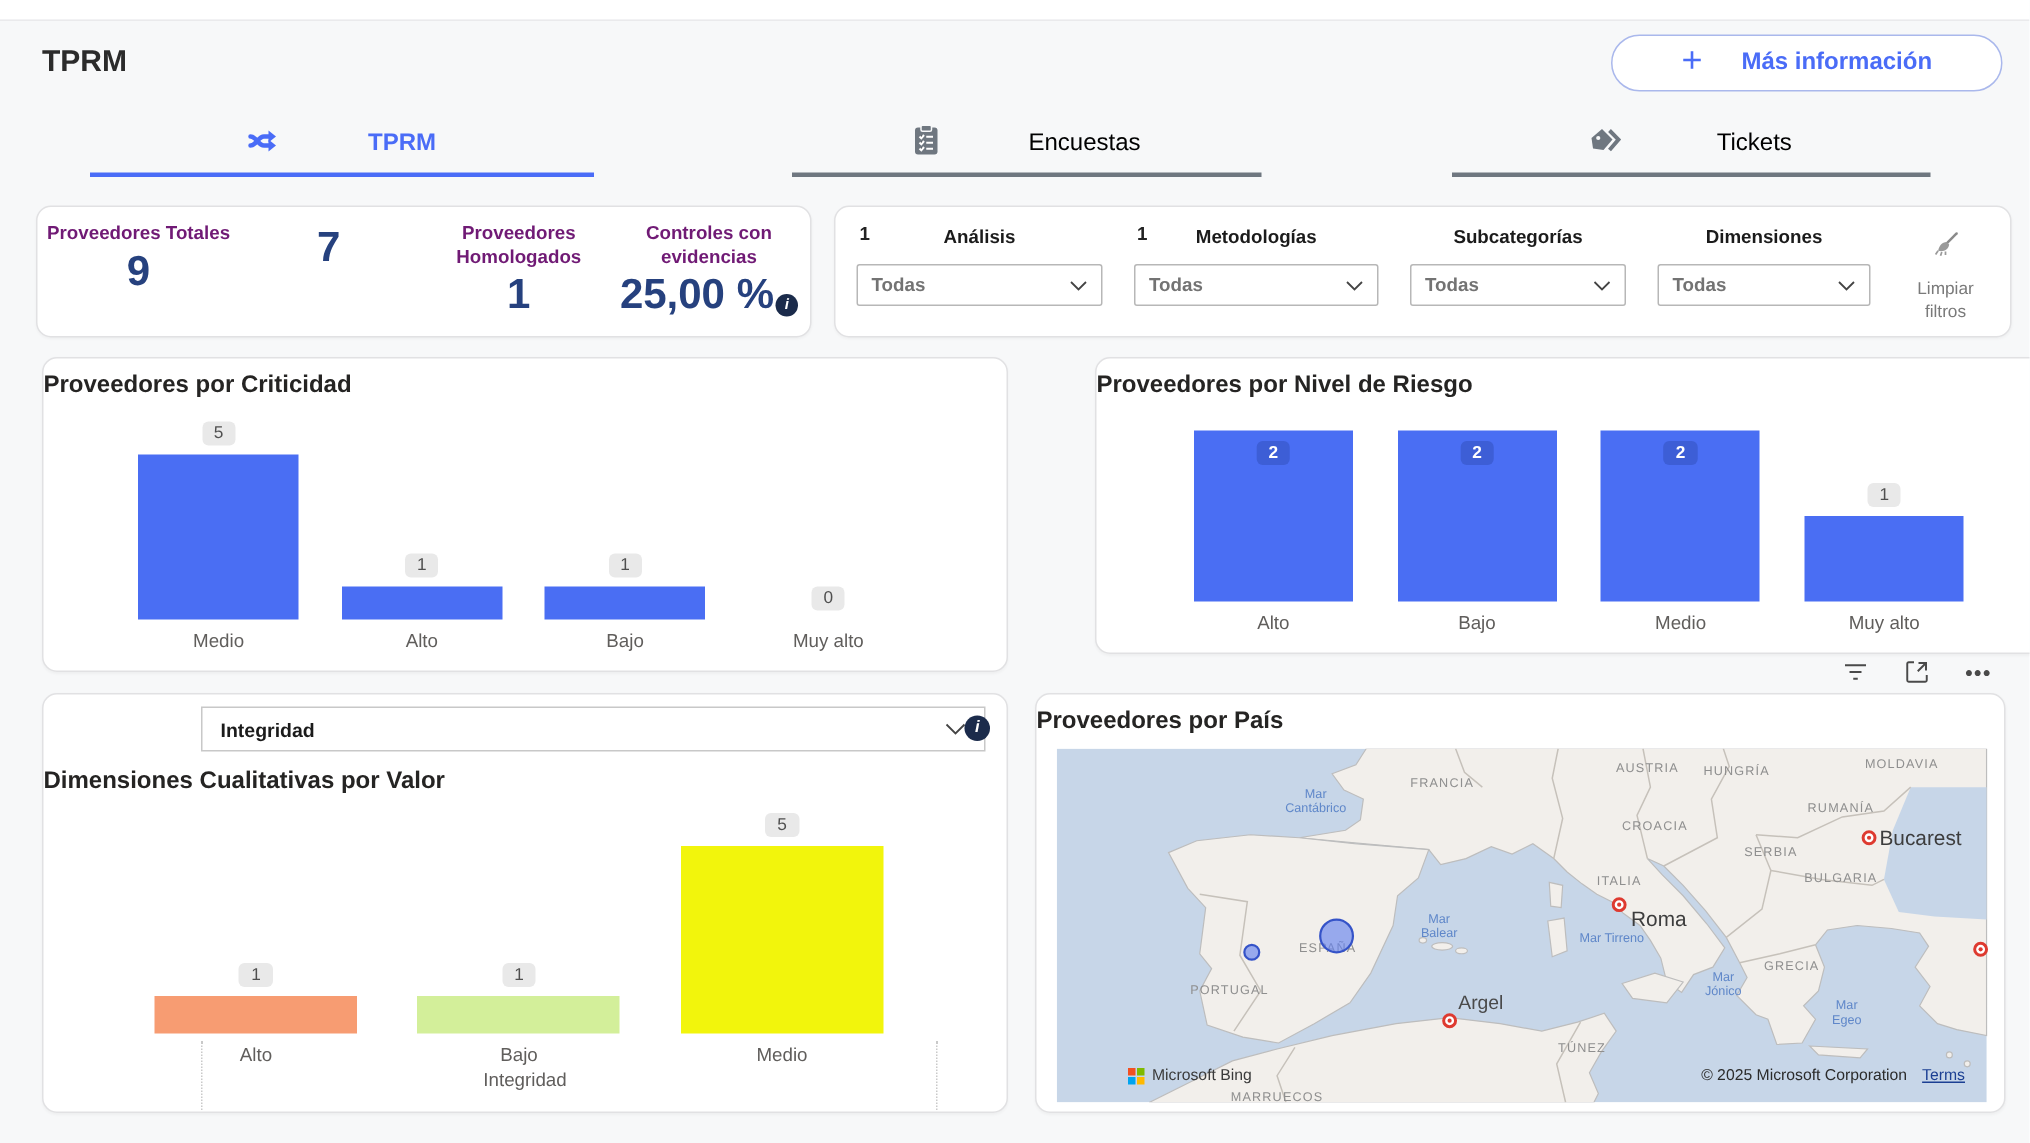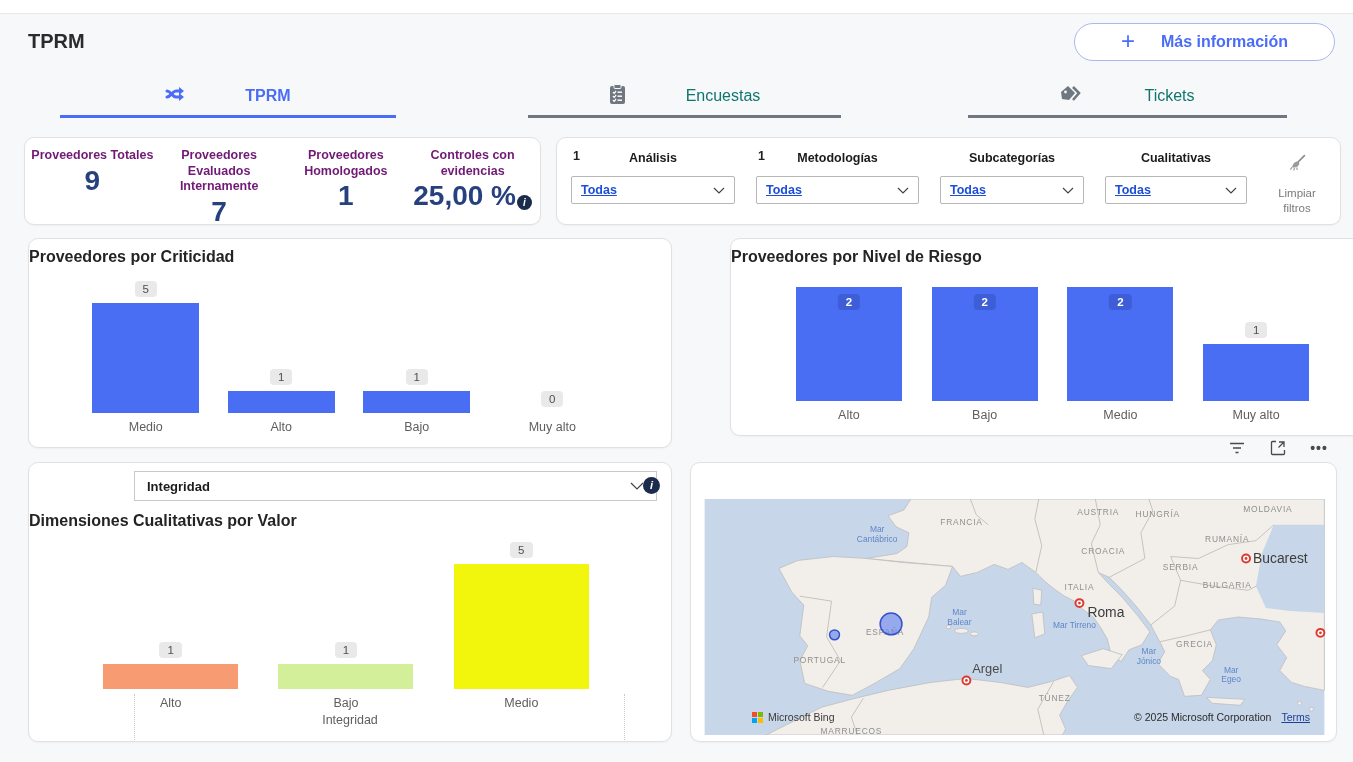--- a/index.html
+++ b/index.html
@@ -11,21 +11,21 @@
 
   .more-btn { position:absolute; left:1074px; top:23px; width:261px; height:38px; background:#fff;
     border:1px solid #aab8ec; border-radius:19px; display:flex; align-items:center; justify-content:center;
     gap:26px; cursor:pointer; }
   .more-btn .plus { color:#4a6cf7; font-size:24px; font-weight:400; line-height:1; margin-top:-3px; }
   .more-btn .lbl { color:#4a6cf7; font-size:16px; font-weight:600; }
 
   .tab { position:absolute; top:77px; height:41px; display:flex; align-items:center; justify-content:center;
          gap:60px; border-bottom:3px solid #6f7780; cursor:pointer; }
   .tab.active { border-bottom-color:#4a6cf7; }
-  .tab .tlabel { font-size:16px; color:#0f766e; }
+  .tab .tlabel { font-size:16px; color:#000000; }
   .tab.active .tlabel { color:#4a6cf7; font-weight:600; }
   .tab-1 { left:60px;  width:336px; }
   .tab-2 { left:528px; width:313px; }
   .tab-3 { left:968px; width:319px; }
 
   .card { position:absolute; background:#fff; border:1px solid #e1e1e3; border-radius:10px;
           box-shadow:0 1px 2px rgba(0,0,0,.04); }
   .kpi-card    { left:24px;  top:137px; width:517px; height:88px; display:flex; padding:10px 4px 6px 4px; }
   .filter-card { left:556px; top:137px; width:785px; height:88px; display:flex; padding:10px 14px 8px 14px; justify-content:space-between; }
   .chart-card-1 { left:28px;  top:238px; width:644px; height:210px; }
@@ -39,21 +39,21 @@
   .info-dot { display:inline-block; width:15px; height:15px; border-radius:50%; background:#1b2b4b; color:#fff;
     font-size:10px; font-weight:700; line-height:15px; text-align:center; vertical-align:-1px; margin-left:1px; font-style:italic;}
 
   .slicer { display:flex; flex-direction:column; }
   .sl-1 { width:164px; } .sl-2 { width:163px; } .sl-3 { width:144px; } .sl-4 { width:142px; }
   .slicer-head { position:relative; height:20px; display:flex; align-items:center; justify-content:center; }
   .slicer-count { position:absolute; left:2px; top:1px; font-size:12.5px; font-weight:600; color:#222; }
   .slicer-label { font-size:12.5px; font-weight:700; color:#1b1b1b; }
   .dd { margin-top:8px; height:28px; border:1px solid #b7b7b7; border-radius:2px; background:#fff;
         display:flex; align-items:center; justify-content:space-between; padding:0 9px; cursor:pointer; }
-  .dd .dd-val { font-size:12.5px; font-weight:700; color:#1d4ed8;text-decoration:underline; }
+  .dd .dd-val { font-size:12.5px; font-weight:700; color:#737373; }
 
   .clear-filters { width:58px; display:flex; flex-direction:column; align-items:center; justify-content:flex-start;
                    padding-top:6px; cursor:pointer; }
   .clear-filters .cf-label { font-size:11.5px; color:#7a7a7a; text-align:center; line-height:1.3; margin-top:14px; }
 
   .chart-title { position:absolute; top:9px; left:0; right:0; text-align:left; font-size:16px; font-weight:600; color:#252423; }
 
   .plot { position:absolute; }
   .bars { position:absolute; left:0; right:0; bottom:0; display:flex; align-items:flex-end; }
   .col  { flex:1; display:flex; flex-direction:column; align-items:center; justify-content:flex-end; }
@@ -145,21 +145,20 @@
     </span>
     <span class="tlabel">Tickets</span>
   </div>
 
   <div class="card kpi-card">
     <div class="kpi">
       <div class="kpi-label">Proveedores Totales</div>
       <div class="kpi-value">9</div>
     </div>
     <div class="kpi">
-      <div class="kpi-label">Proveedores Evaluados Internamente</div>
       <div class="kpi-value">7</div>
     </div>
     <div class="kpi">
       <div class="kpi-label">Proveedores Homologados</div>
       <div class="kpi-value">1</div>
     </div>
     <div class="kpi">
       <div class="kpi-label">Controles con evidencias</div>
       <div class="kpi-value"><span>25,00 %</span><span class="info-dot">i</span></div>
     </div>
@@ -198,21 +197,21 @@
       <div class="dd">
         <span class="dd-val">Todas</span>
         <svg width="12" height="7" viewBox="0 0 12 7">
             <path d="M1 1 L6 6 L11 1" stroke="#444" stroke-width="1.2" fill="none"></path>
           </svg>
       </div>
     </div>
     <div class="slicer sl-4">
       <div class="slicer-head">
         <span class="slicer-count"></span>
-        <span class="slicer-label">Cualitativas</span>
+        <span class="slicer-label">Dimensiones</span>
       </div>
       <div class="dd">
         <span class="dd-val">Todas</span>
         <svg width="12" height="7" viewBox="0 0 12 7">
             <path d="M1 1 L6 6 L11 1" stroke="#444" stroke-width="1.2" fill="none"></path>
           </svg>
       </div>
     </div>
     <div class="clear-filters">
       <svg width="22" height="22" viewBox="0 0 22 22">
@@ -331,20 +330,21 @@
         <div class="xlab">Alto</div>
         <div class="xlab">Bajo</div>
         <div class="xlab">Medio</div>
       </div>
     <div class="axis-title" style="bottom:14px;">Integridad</div>
     <div class="dotline" style="left:105px; top:231px; height:46px;"></div>
     <div class="dotline" style="left:595px; top:231px; height:46px;"></div>
   </div>
 
   <div class="card map-card">
+    <div class="chart-title">Proveedores por País</div>
     <div class="map-wrap">
       <svg id="mapsvg" width="623" height="236" viewBox="0 0 625 238">
         <rect x="0" y="0" width="625" height="238" fill="#c7d6e8"></rect>
 
         <path fill="#f2efeb" stroke="#bdbdbd" stroke-width="0.8" d="M208,0 L201,11 L185,17 L193,28 L206,34 L204,48 L194,55 L163,60 L250,68 L258,78 L275,74 L292,66 L306,71 L320,64 L334,74 L343,83 L353,91 L363,98 L373,103 L381,111 L392,119 L399,129 L406,141 L410,157 L420,164 L428,152 L441,147 L449,134 L437,118 L421,99 L407,85 L397,74 L408,79 L421,92 L436,109 L450,127 L459,144 L464,154 L457,166 L470,179 L478,182 L484,199 L501,198 L510,182 L502,173 L512,163 L516,147 L510,132 L518,122 L538,119 L561,121 L580,124 L586,133 L577,147 L587,160 L580,173 L592,185 L605,189 L625,193 L625,0 Z"></path>
 
         <path fill="#f2efeb" stroke="#bdbdbd" stroke-width="0.8" d="M75,70 L94,62 L130,58 L163,60 L200,64 L250,68 L243,87 L229,99 L226,119 L211,151 L197,171 L173,185 L149,198 L125,194 L101,186 L96,163 L104,148 L96,138 L100,107 L88,94 Z"></path>
 
         <path fill="#f2efeb" stroke="#bdbdbd" stroke-width="0.8" d="M62,238 L90,224 L118,210 L148,202 L185,193 L228,185 L264,181 L298,185 L326,190 L350,184 L368,178 L376,190 L366,204 L358,218 L364,232 L361,238 Z"></path>
 

